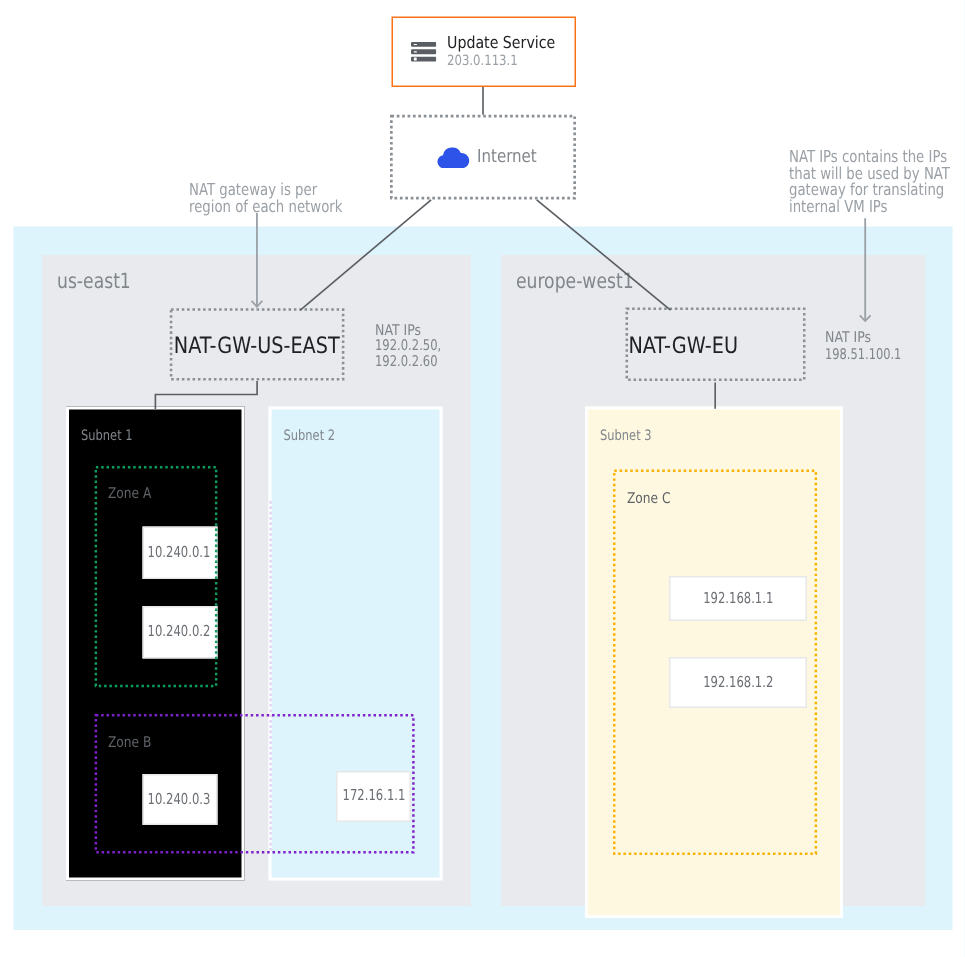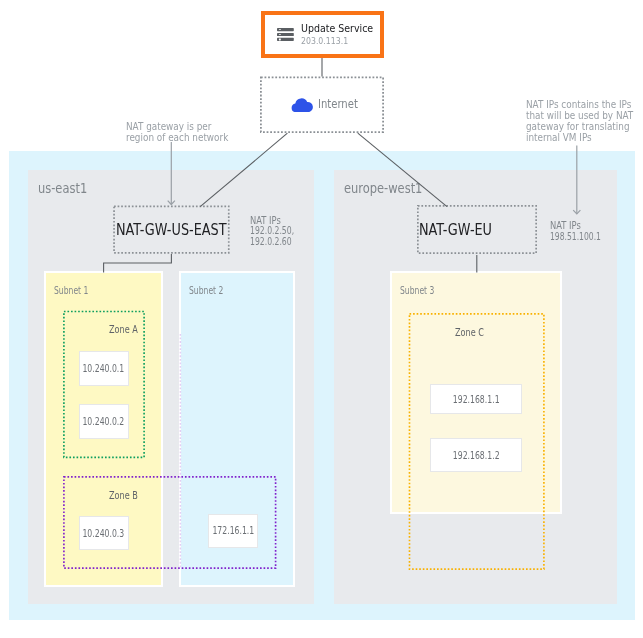--- a/index.html
+++ b/index.html
@@ -10,42 +10,42 @@
   .tx{display:inline-block;transform:scaleX(var(--sx,0.91));transform-origin:left center;white-space:nowrap;}
   .txc{display:inline-block;transform:scaleX(var(--sx,0.95));transform-origin:center center;white-space:nowrap;}
 
   #network{left:9px;top:151px;width:626px;height:469px;background:#ddf4fd;}
   .region{position:absolute;background:#e8eaed;box-sizing:border-box;}
   #region-us{left:28px;top:170px;width:286px;height:434px;}
   #region-eu{left:334px;top:170px;width:283px;height:434px;}
   .region-label{position:absolute;left:9.5px;top:12.5px;font-size:14px;color:#80868b;line-height:11px;--sx:0.91;}
 
   .subnet{position:absolute;box-sizing:border-box;border:2.5px solid #ffffff;}
-  #subnet1{left:43.6px;top:271.1px;width:119.6px;height:316.1px;background:#fef9c3;}
+  #subnet1{left:43.6px;top:271.1px;width:119.6px;height:316.1px;background:#000000;}
   #subnet2{left:178.9px;top:271.1px;width:116.4px;height:316.1px;background:#ddf4fd;text-align:right;}
-  #subnet3{left:389.7px;top:271.1px;width:172.5px;height:243px;background:#fdf8df;}
+  #subnet3{left:389.7px;top:271.1px;width:172.5px;height:341px;background:#fdf8df;}
   .subnet-label{position:absolute;left:8.5px;top:11.5px;font-size:9.6px;color:#80868b;line-height:11px;--sx:0.885;}
 
   .zone{position:absolute;box-sizing:border-box;}
   #zoneA{left:63px;top:310.6px;width:82px;height:147.6px;}
   #zoneB{left:63px;top:476px;width:213.5px;height:93px;}
   #zoneC{left:408.6px;top:313px;width:136.2px;height:257px;}
-  .zone-label{position:absolute;left:9px;top:13.5px;font-size:9.9px;color:#5f6368;line-height:11px;margin-left:37px;--sx:0.915;}
+  .zone-label{position:absolute;left:9px;top:13.5px;font-size:9.9px;color:#5f6368;line-height:11px;--sx:0.915;}
 
   .vm{position:absolute;background:#fff;border:1px solid #e6e7e9;box-sizing:border-box;
-      display:flex;align-items:center;justify-content:center;font-size:10px;color:#6b6f74;--sx:0.86;}
+      display:flex;align-items:center;justify-content:center;font-size:10px;color:#6b6f74;margin-left:16px;--sx:0.86;}
 
   .natgw{position:absolute;box-sizing:border-box;
          display:flex;align-items:center;font-size:15px;color:#202124;--sx:0.95;}
   #natgw-us{left:113.2px;top:206px;width:116.4px;height:48.2px;}
   #natgw-eu{left:417px;top:205.5px;width:120px;height:49px;}
 
   .natips{position:absolute;font-size:9.8px;color:#80868b;line-height:10.6px;--sx:0.95;}
 
-  .card{position:absolute;background:#fff;border:4px solid #f97316;box-sizing:border-box;}
+  .card{position:absolute;background:#fff;border:1px solid #f97316;box-sizing:border-box;}
   .dashcard{position:absolute;background:#fff;box-sizing:border-box;}
   svg.lines{position:absolute;left:0;top:0;width:643px;height:638px;pointer-events:none;overflow:visible;}
   .note{position:absolute;font-size:11px;color:#9aa0a6;line-height:11px;--sx:0.895;}
 </style>
 </head>
 <body>
 
 <div class="abs" id="network"></div>
 
 <div class="region" id="region-us">

